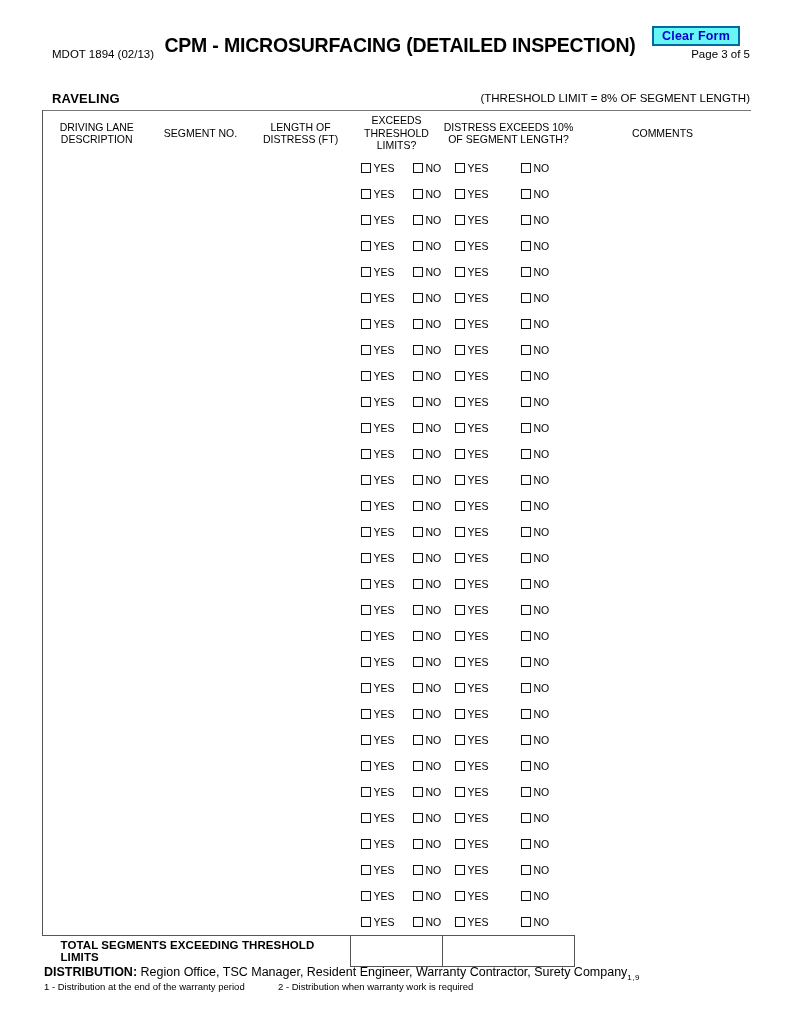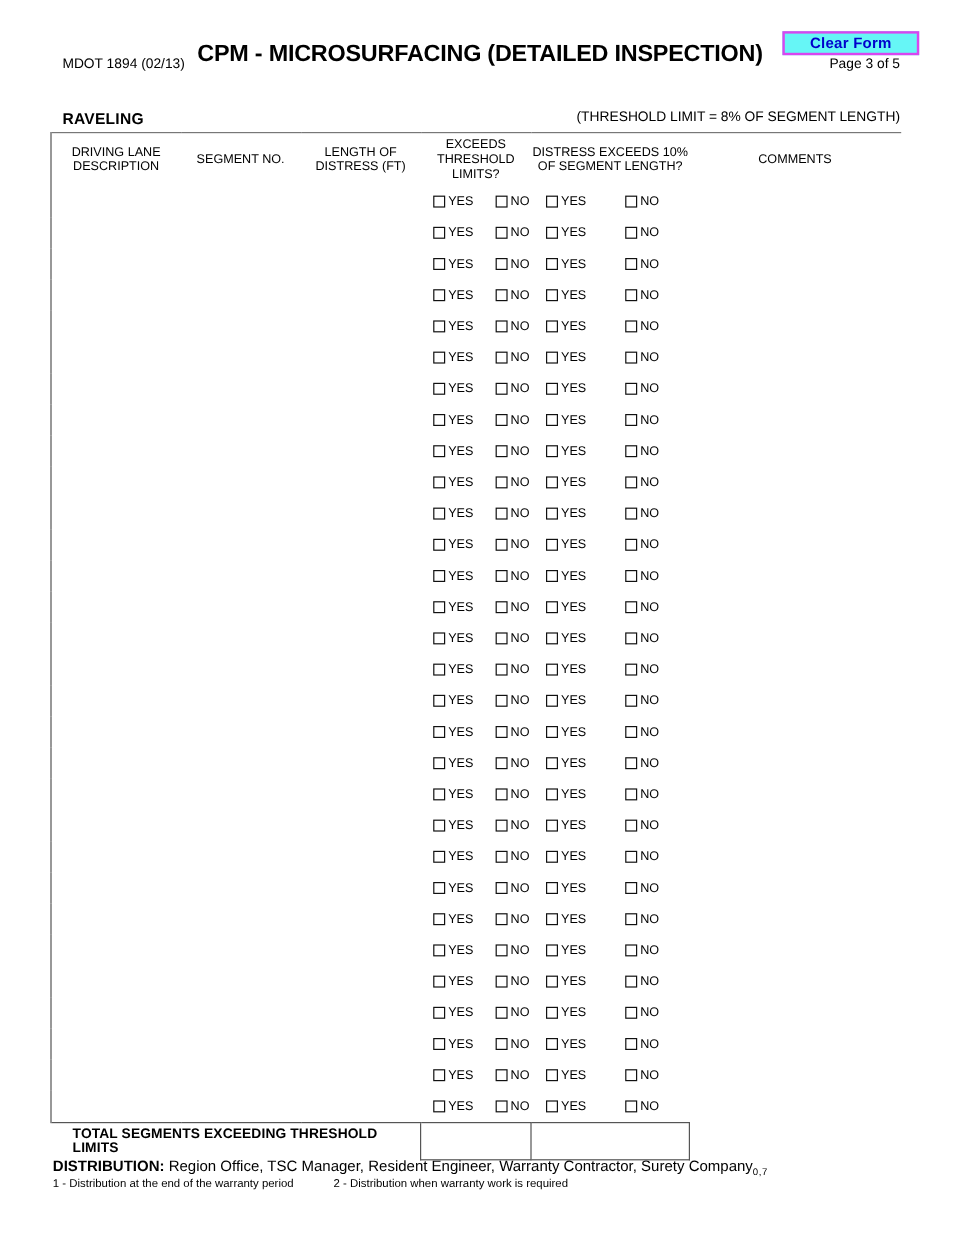--- a/index.html
+++ b/index.html
@@ -21,24 +21,24 @@
     left: 0; top: 0;
     width: 800px;
     height: 1035px;
   }
 
   
   .clear-form-btn {
     position: absolute;
     left: 652px;
     top: 26px;
-    width: 114px;
+    width: 88px;
     height: 20px;
     background: #66f6f6;
-    border: 2px solid #d946ef;
+    border: 2px solid #0369a1;
     color: #0000cc;
     font-size: 12.5px;
     font-weight: bold;
     line-height: 17px;
     text-align: center;
     letter-spacing: 0.2px;
     box-sizing: border-box;
     cursor: pointer;
   }
 
@@ -1204,21 +1204,21 @@
           <td class="total-box"></td>
           <td class="total-box"></td>
           <td class="total-blank"></td>
         </tr>
       </tfoot>
     </table>
   </div>
 
   <div class="distribution">
     <b>DISTRIBUTION:</b>
-    <span>Region Office, TSC Manager, Resident Engineer, Warranty Contractor, Surety Company</span><span class="dist-sup">0,7</span>
+    <span>Region Office, TSC Manager, Resident Engineer, Warranty Contractor, Surety Company</span><span class="dist-sup">1,9</span>
   </div>
 
   <div class="footnotes">
     <span class="footnote-1">1 - Distribution at the end of the warranty period</span>
     <span class="footnote-2">2 - Distribution when warranty work is required</span>
   </div>
 
 </div>
 
 </body></html>

